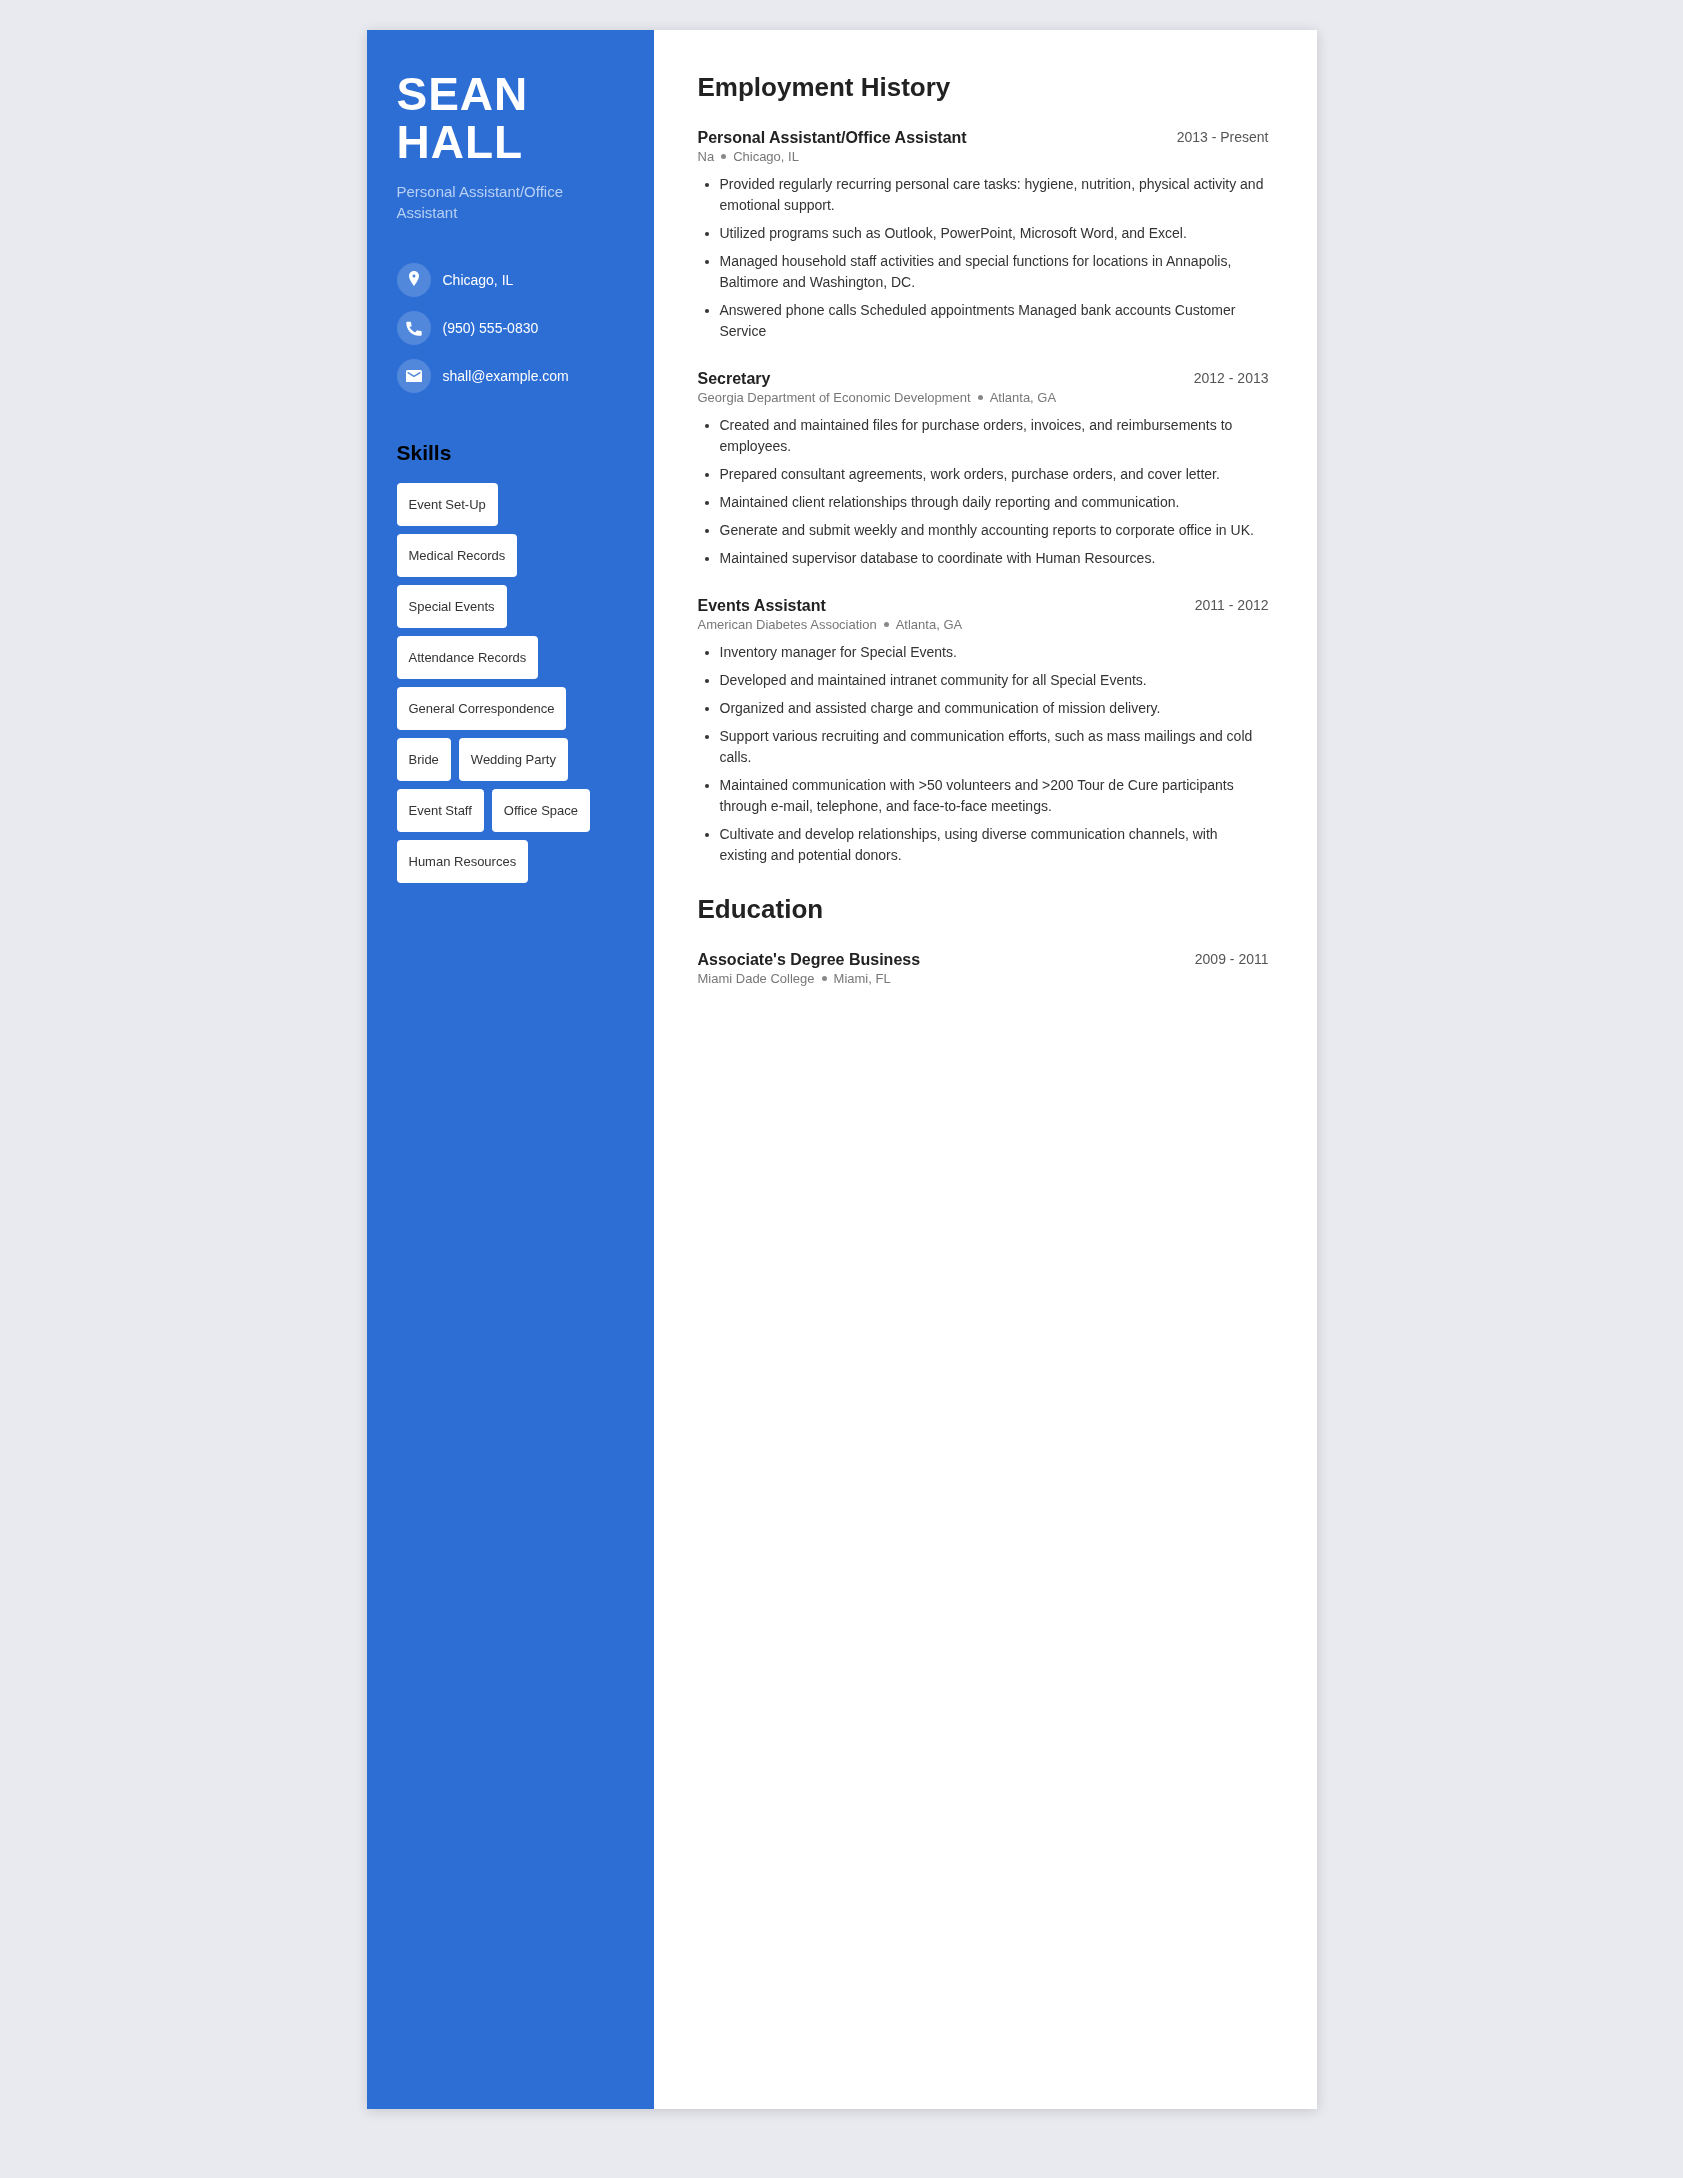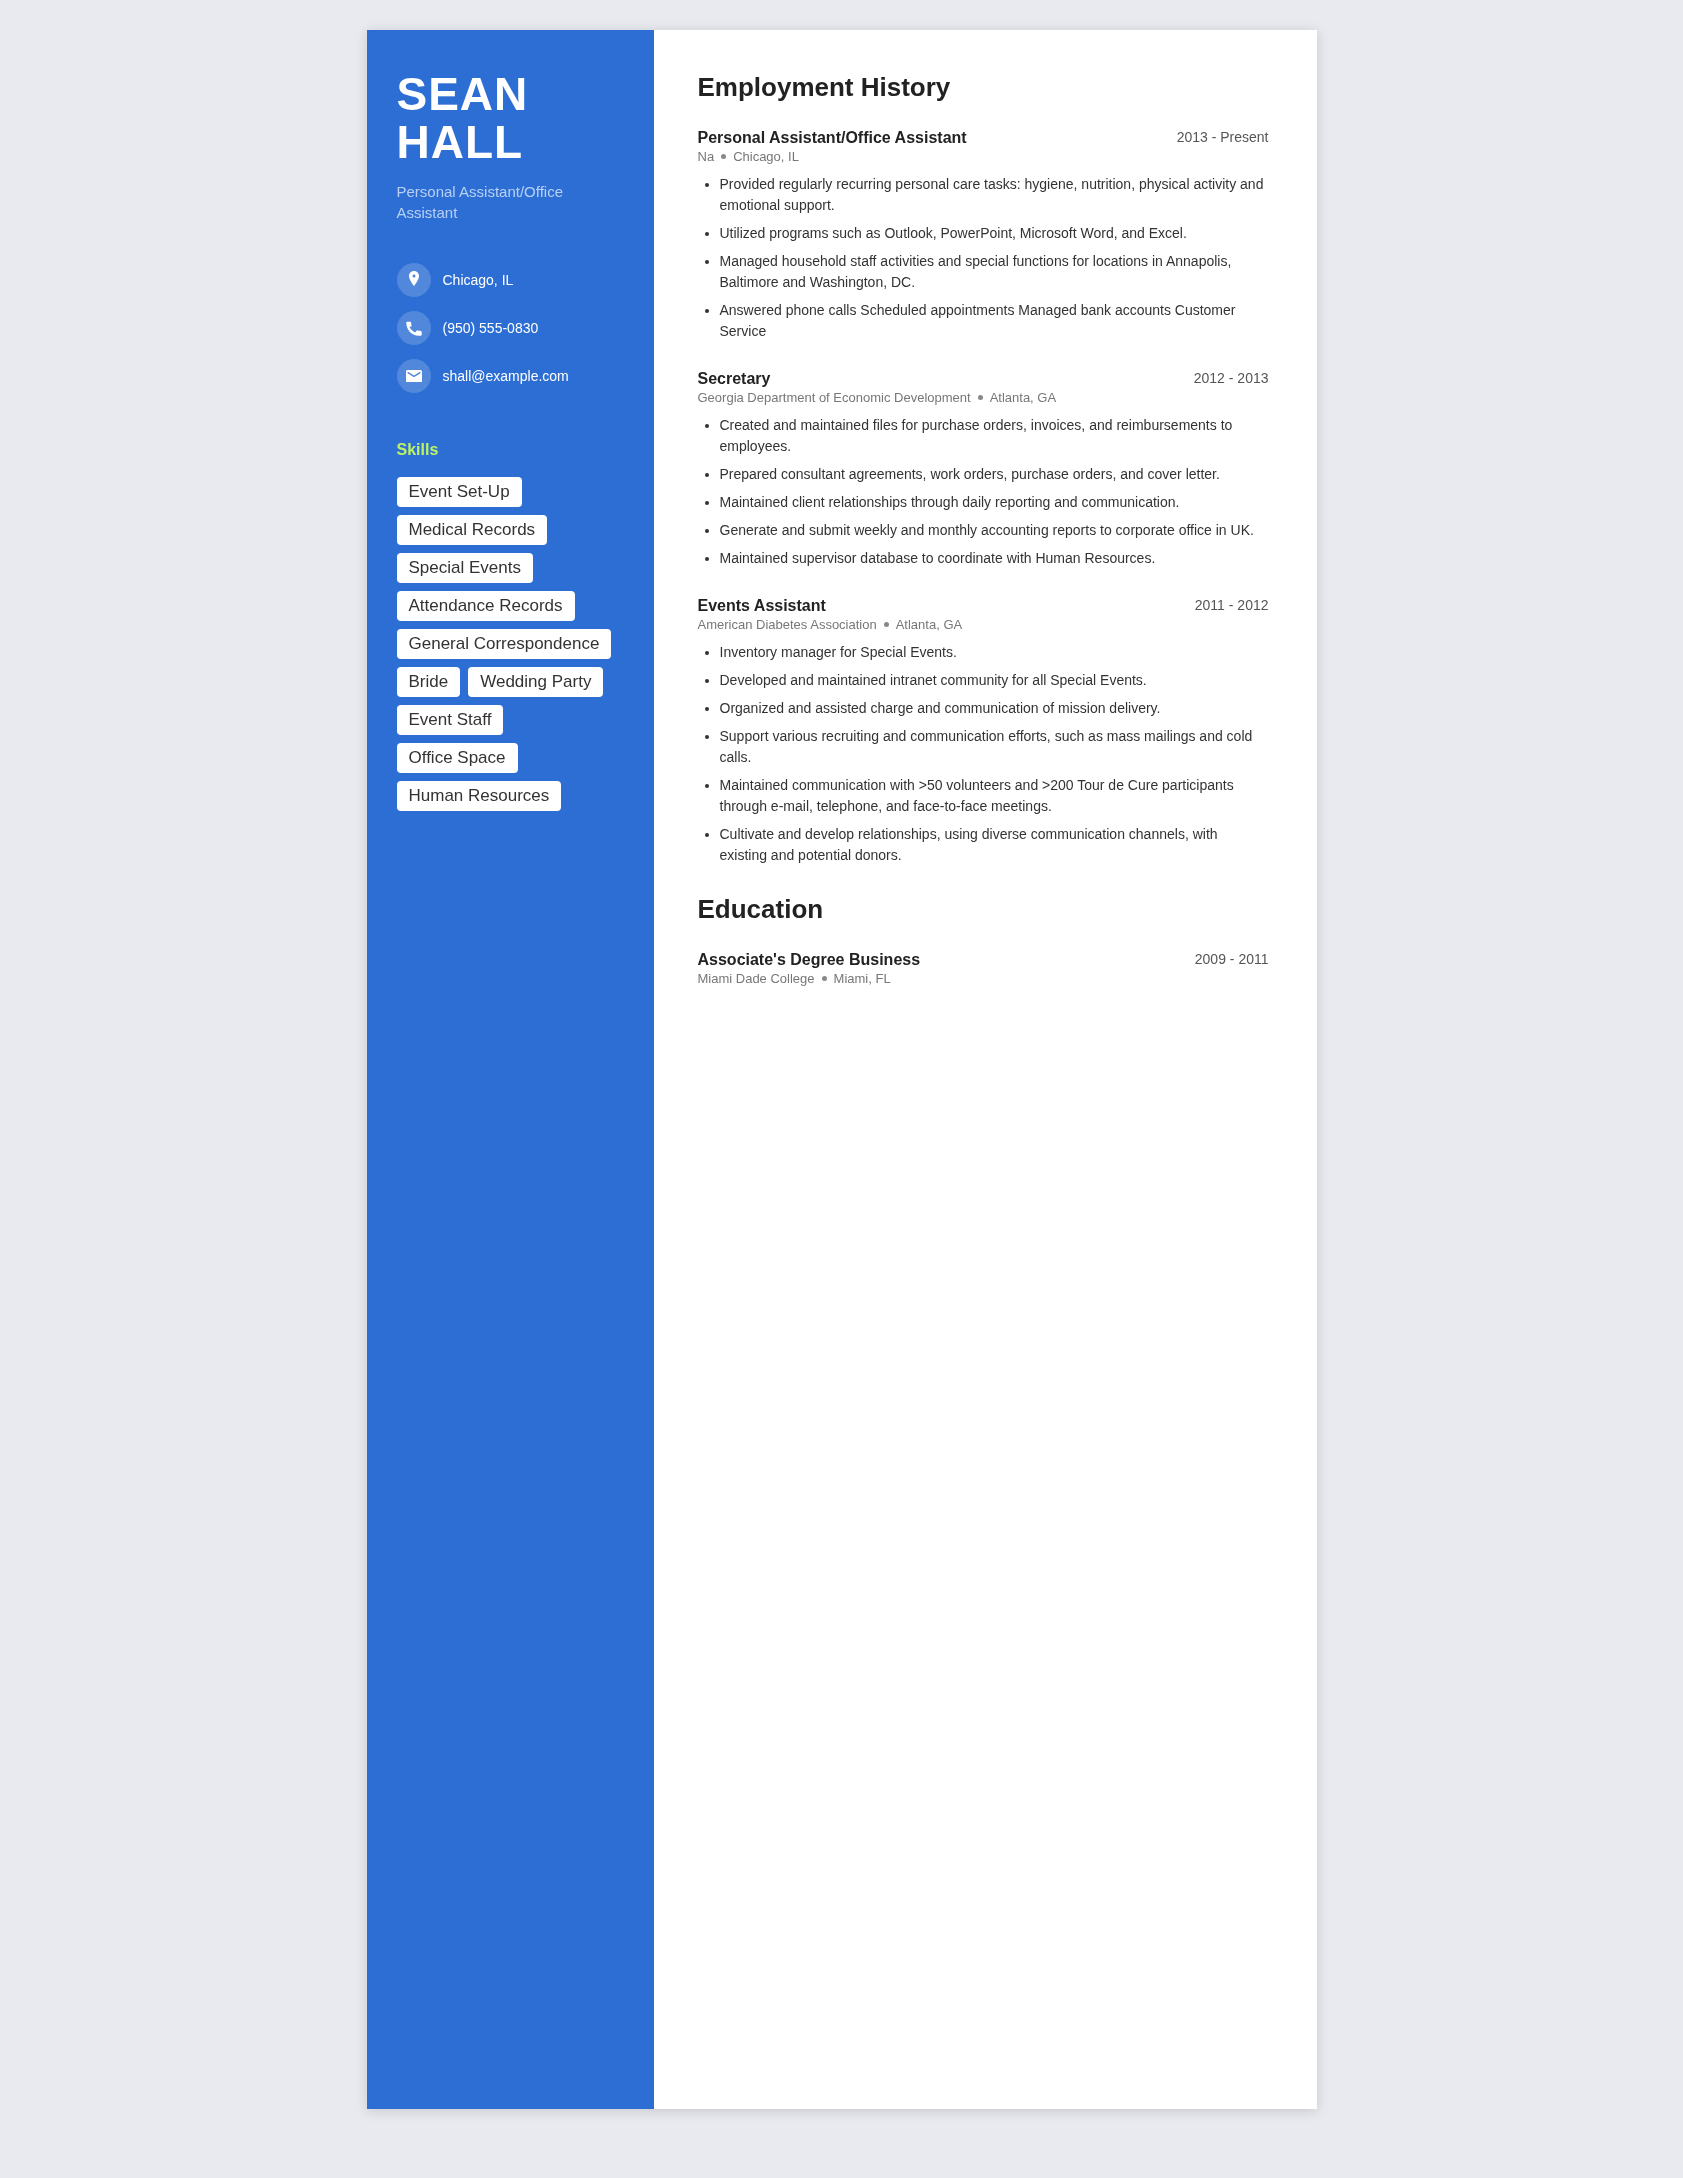--- a/index.html
+++ b/index.html
@@ -62,36 +62,36 @@
       background: rgba(255,255,255,0.18);
       border-radius: 50%;
       display: flex;
       align-items: center;
       justify-content: center;
       flex-shrink: 0;
       font-size: 16px;
     }
     .skills-section {}
     .skills-title {
-      font-size: 16px;
+      font-size: 21px;
       font-weight: 700;
-      color: #bef264;
+      color: #000000;
       margin-bottom: 18px;
     }
     .skills-tags {
       display: flex;
       flex-wrap: wrap;
       gap: 8px;
     }
     .skill-tag {
       background: #fff;
       color: #333;
       border-radius: 4px;
-      padding: 5px 12px;
-      font-size: 17px;
+      padding: 14px 12px;
+      font-size: 13px;
       font-weight: 400;
     }
 
     
     .main {
       flex: 1;
       padding: 42px 48px 44px 44px;
       background: #fff;
     }
     .section-title {

